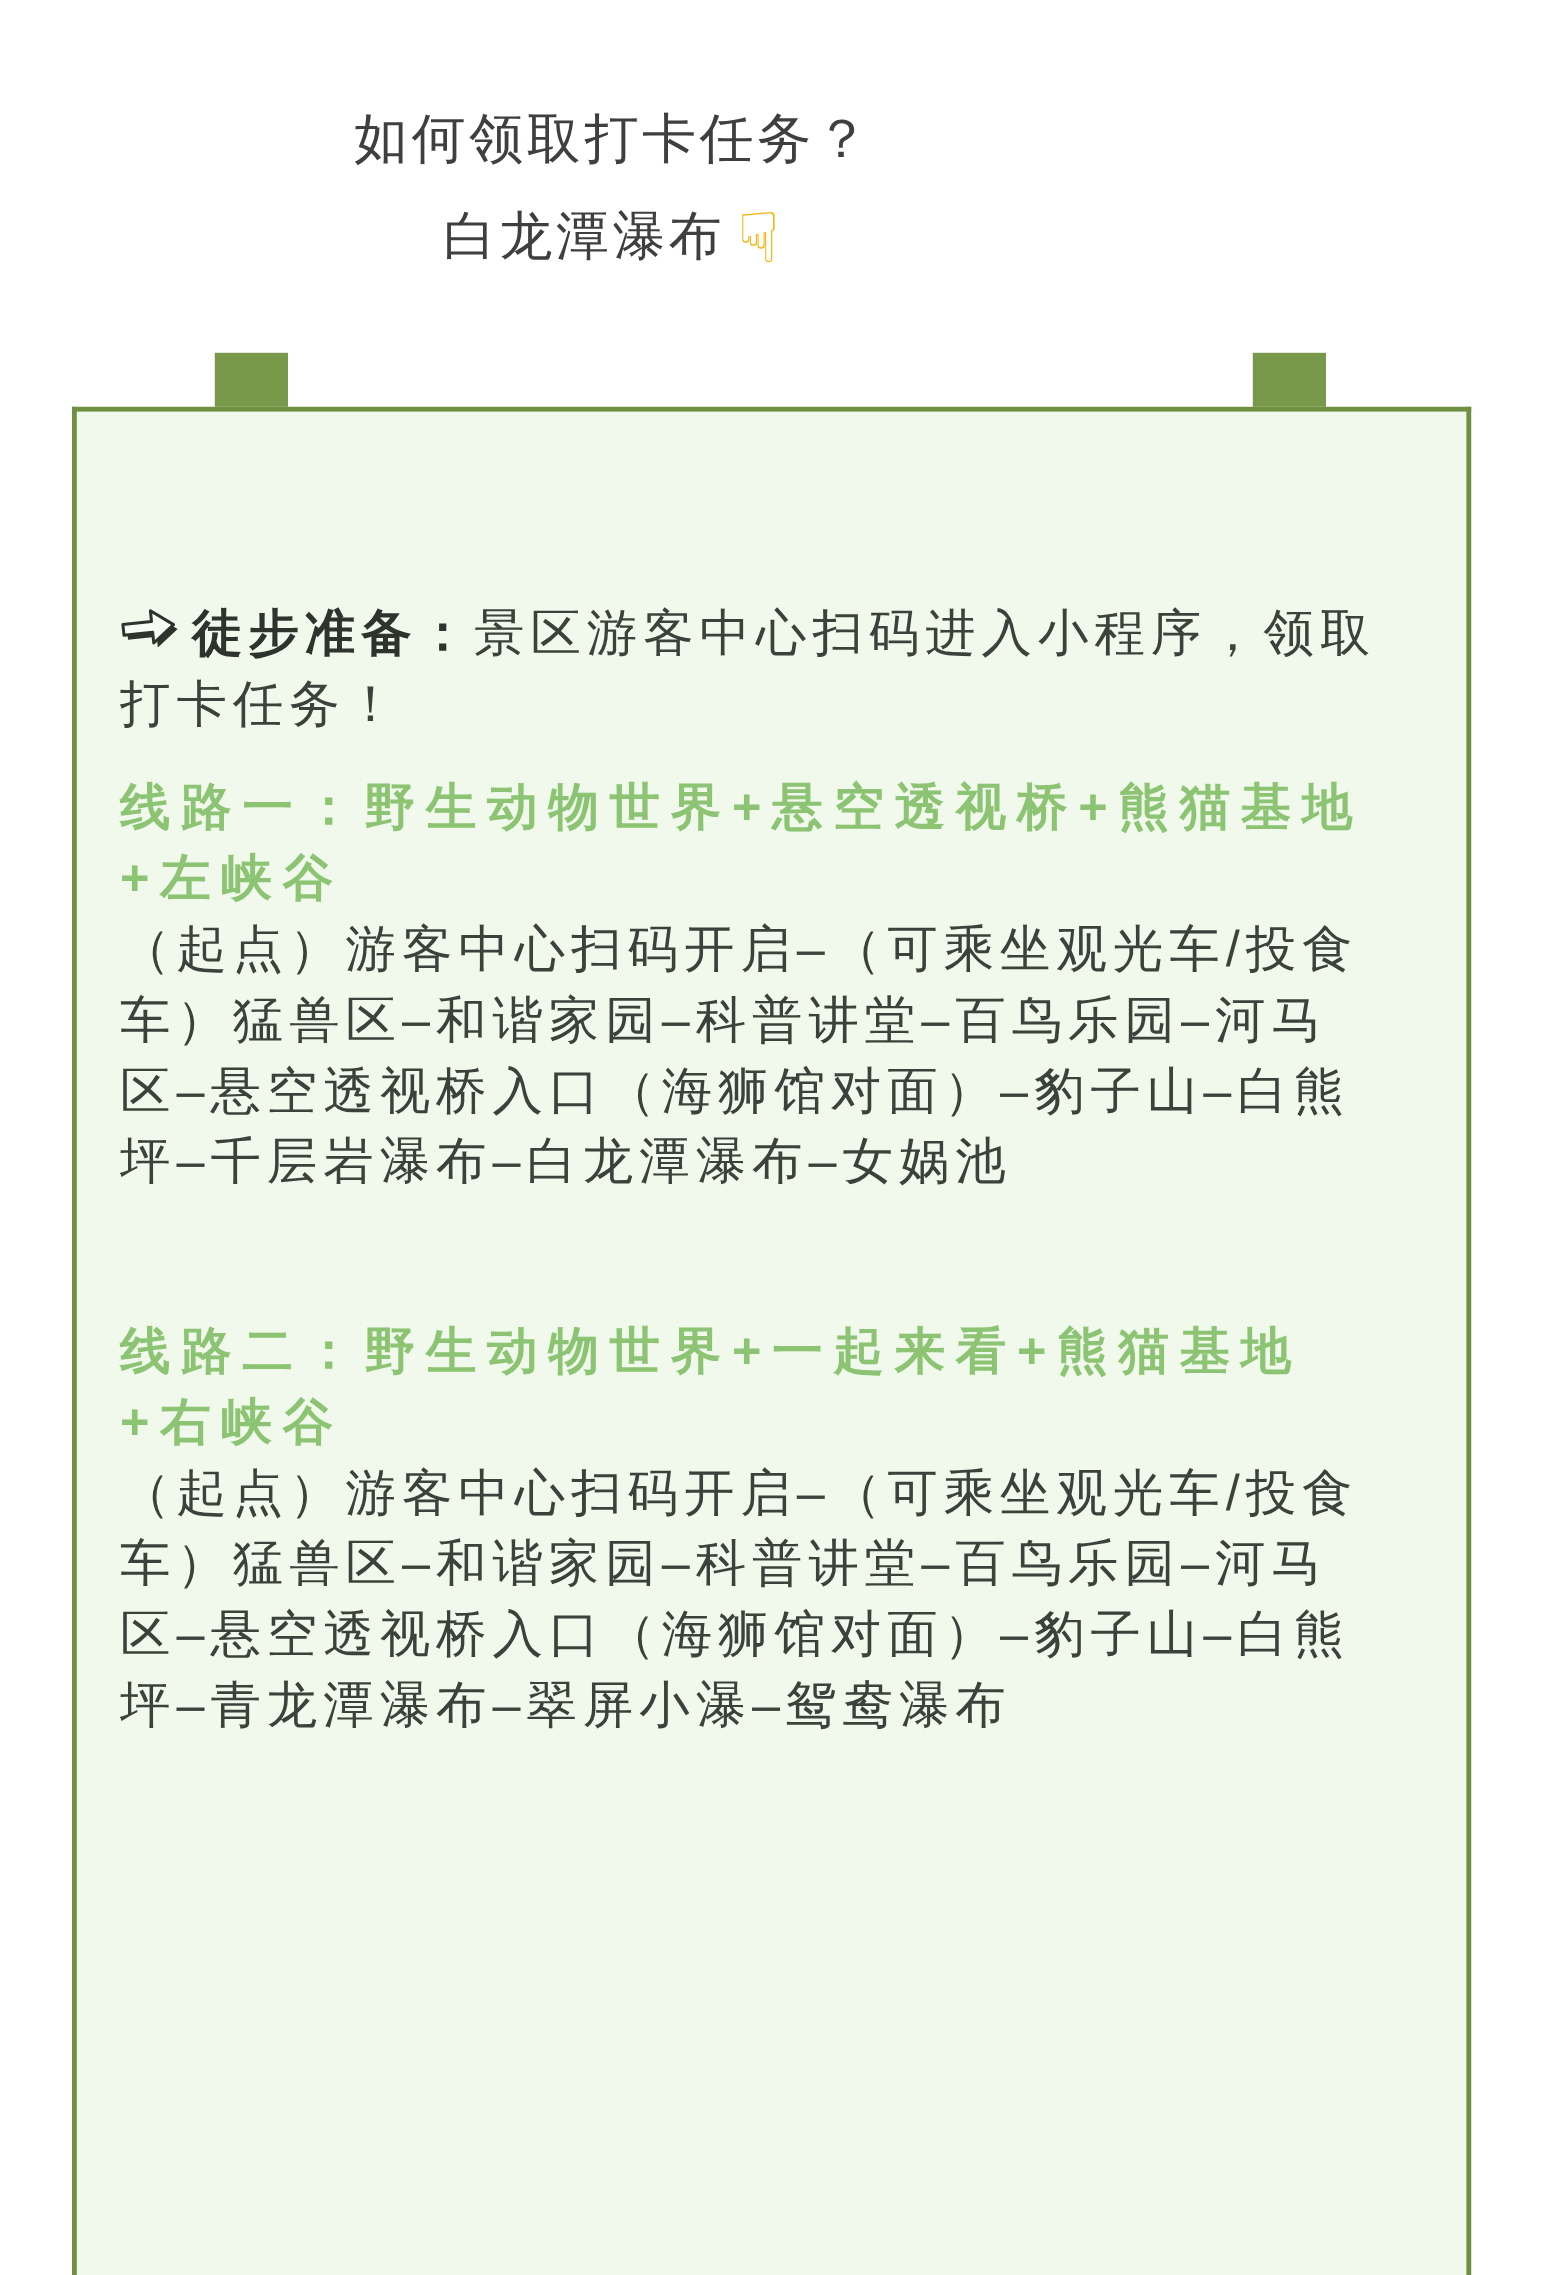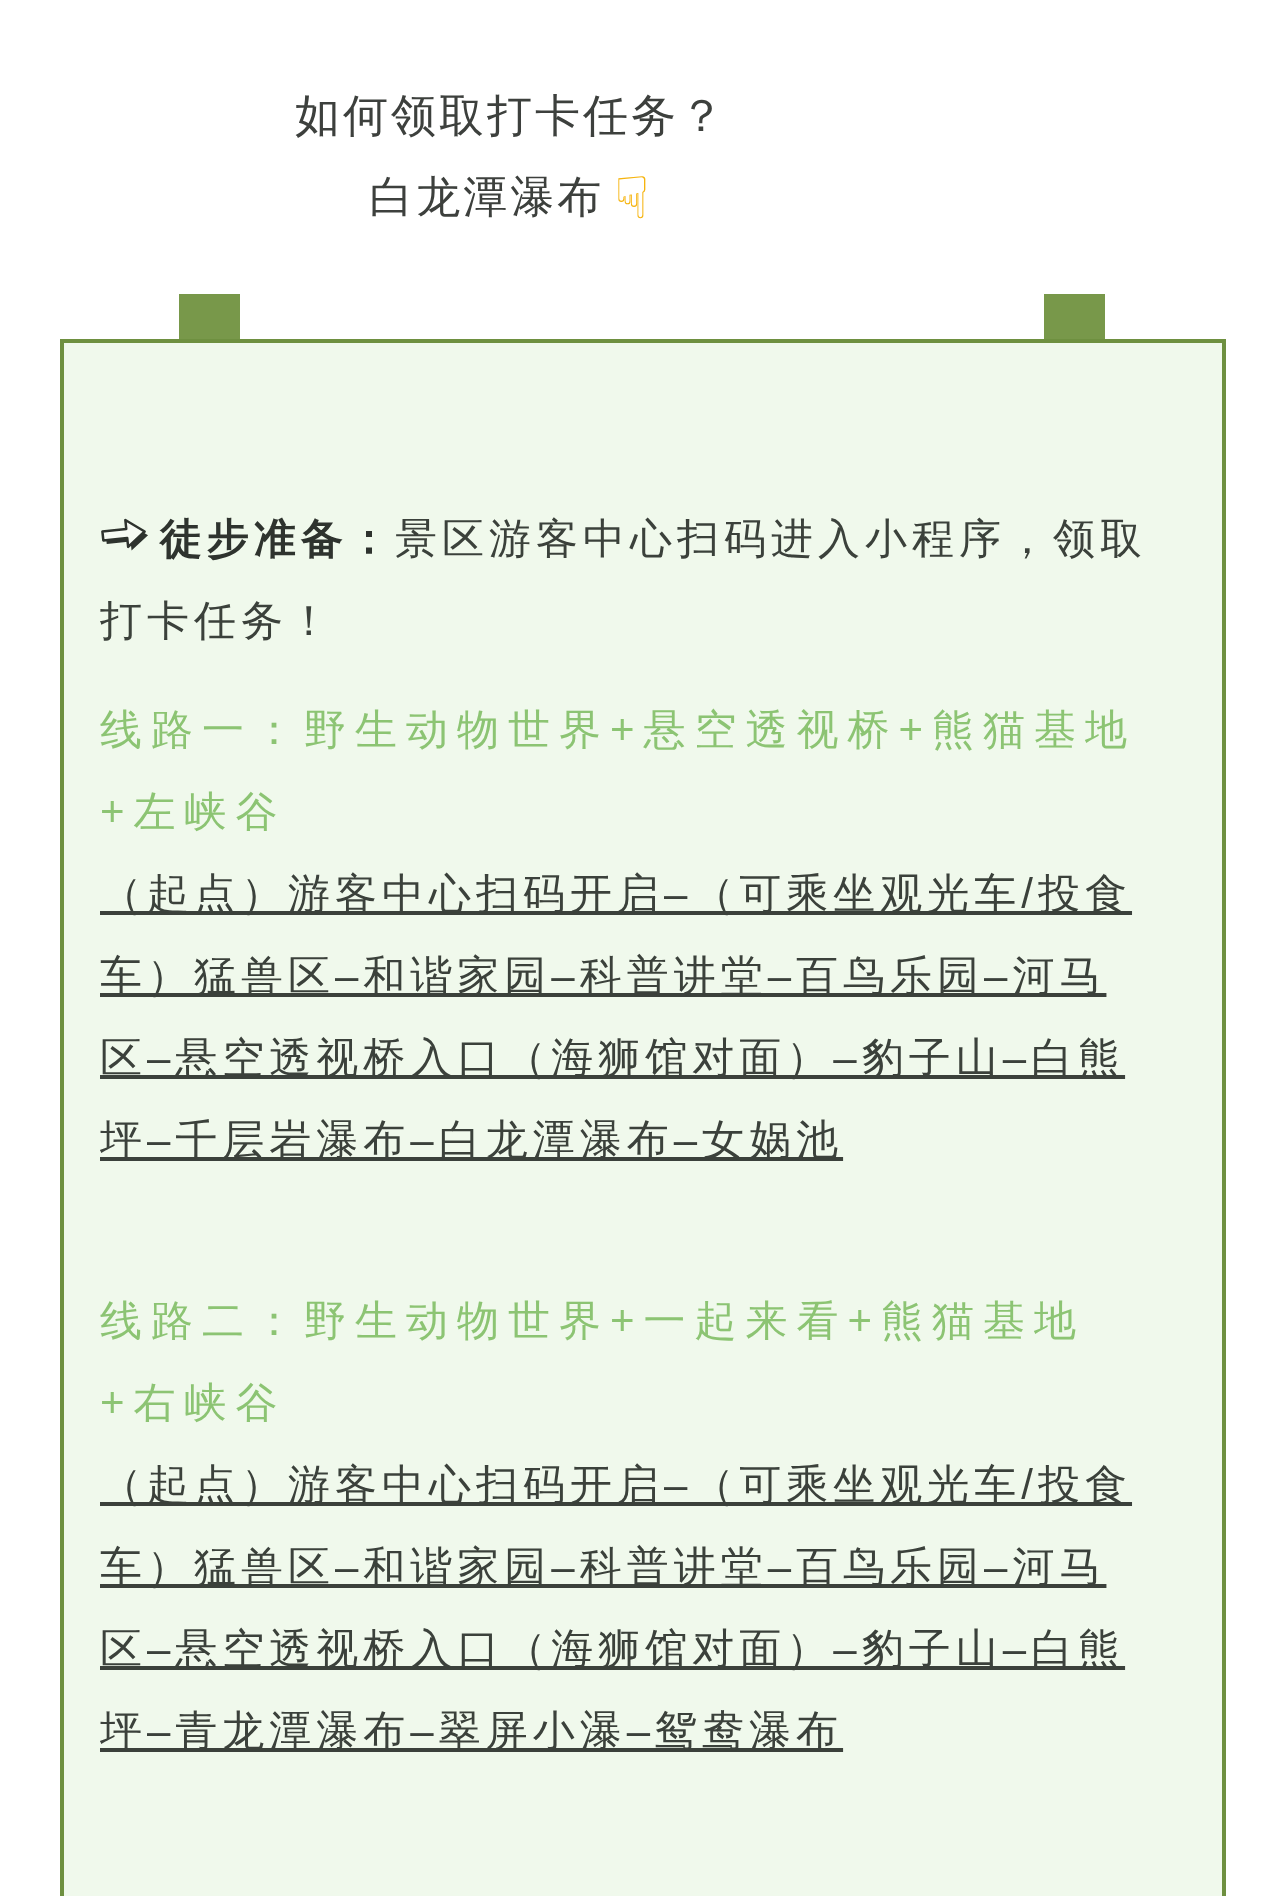--- a/index.html
+++ b/index.html
@@ -25,30 +25,30 @@
   .tab{position:absolute;top:294px;width:61px;height:46px;background:var(--tab,#78984a);}
   .tab.left{left:179px;}
   .tab.right{left:1044px;}
   
   .card{
     position:absolute;top:339px;left:60px;width:1158px;height:1600px;
     background:var(--background,#f0f9ec);
     border:4px solid var(--border,#6e9040);border-bottom:none;
   }
   .card-content{padding:155px 36px 0 36px;}
-  .block{margin:0;font-size:42px;line-height:82px;letter-spacing:5px;}
+  .block{margin:0;font-size:42px;line-height:59px;letter-spacing:5px;}
   .bold-label{font-weight:700;color:#2e332e;}
   .prep-text{white-space:pre-line;}
   .points-header{margin-top:100px;}
   .route-title{
-    margin-top:27px;font-weight:400;white-space:pre-line;
+    margin-top:27px;font-weight:700;white-space:pre-line;
     color:var(--route_title,#8cc473);letter-spacing:9px;
   }
   .route-title.second{margin-top:99px;}
-  .desc{margin-top:0;white-space:pre-line;text-decoration:underline;}
+  .desc{margin-top:0;white-space:pre-line;}
   
   .arrow{display:inline-block;width:52px;margin-right:8px;vertical-align:-2px;}
   .arrow svg{display:block;transform:rotate(-6deg);}
 </style>
 </head>
 <body>
 
 <div class="page">
 
   <h1 class="page-title">如何领取打卡任务？</h1>

